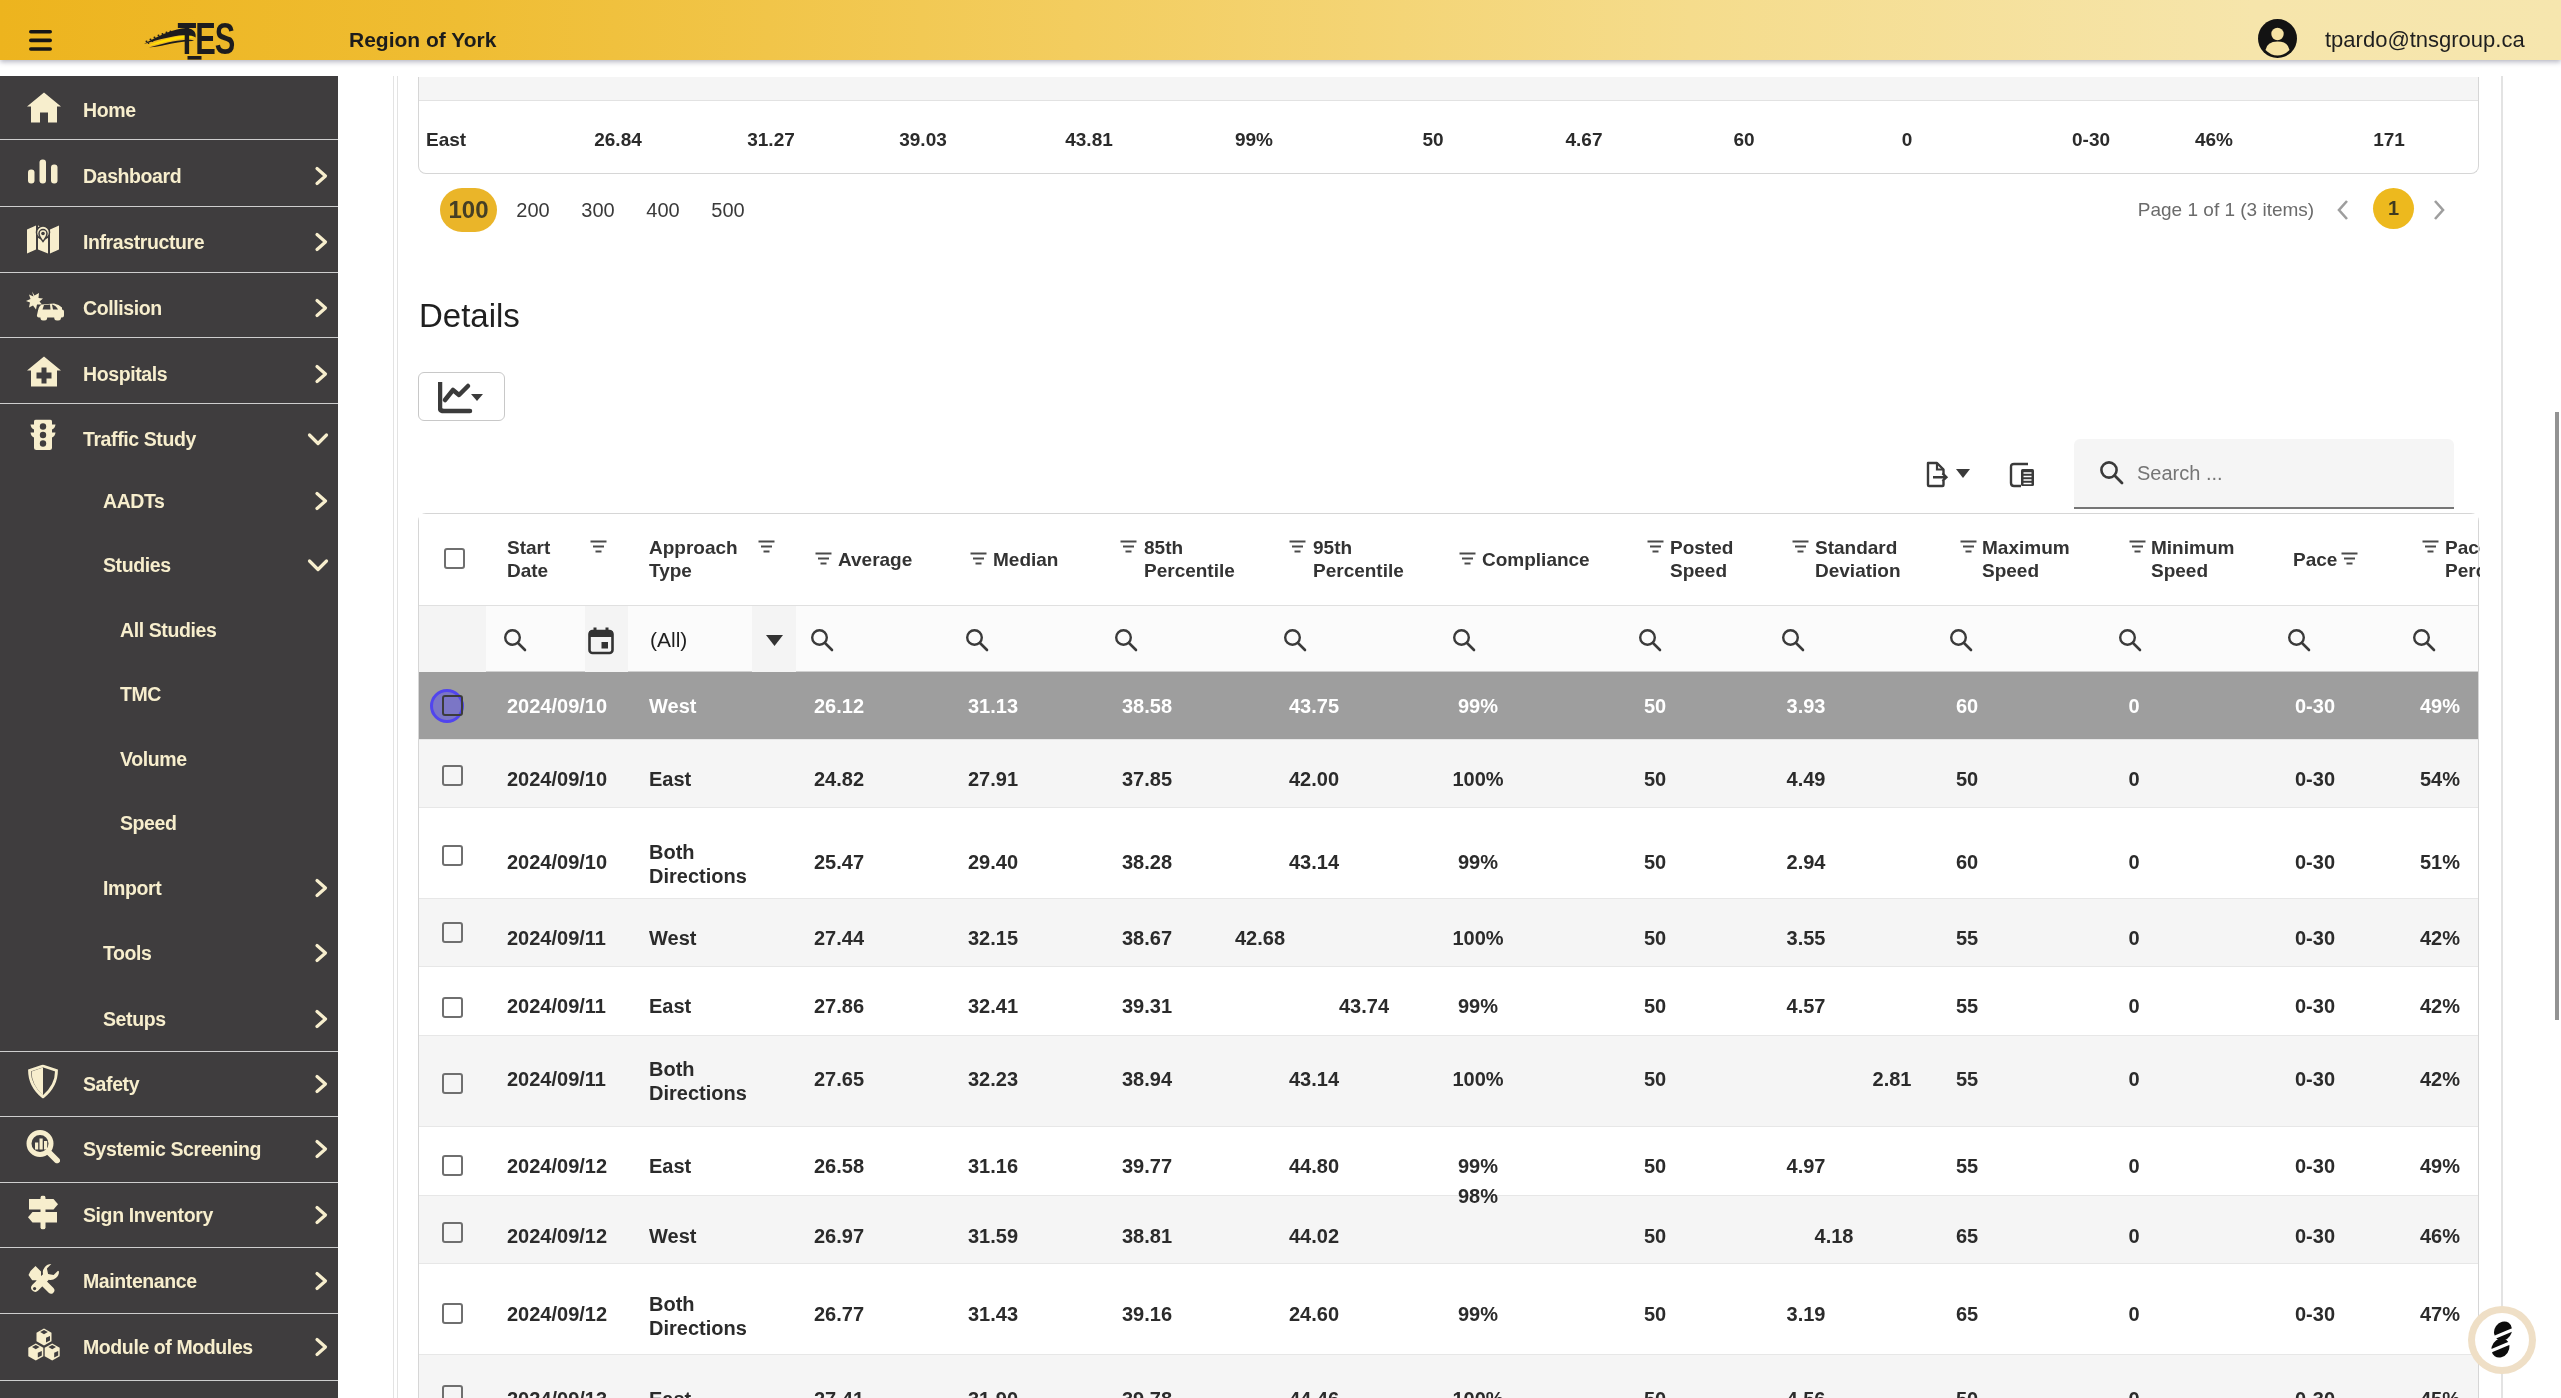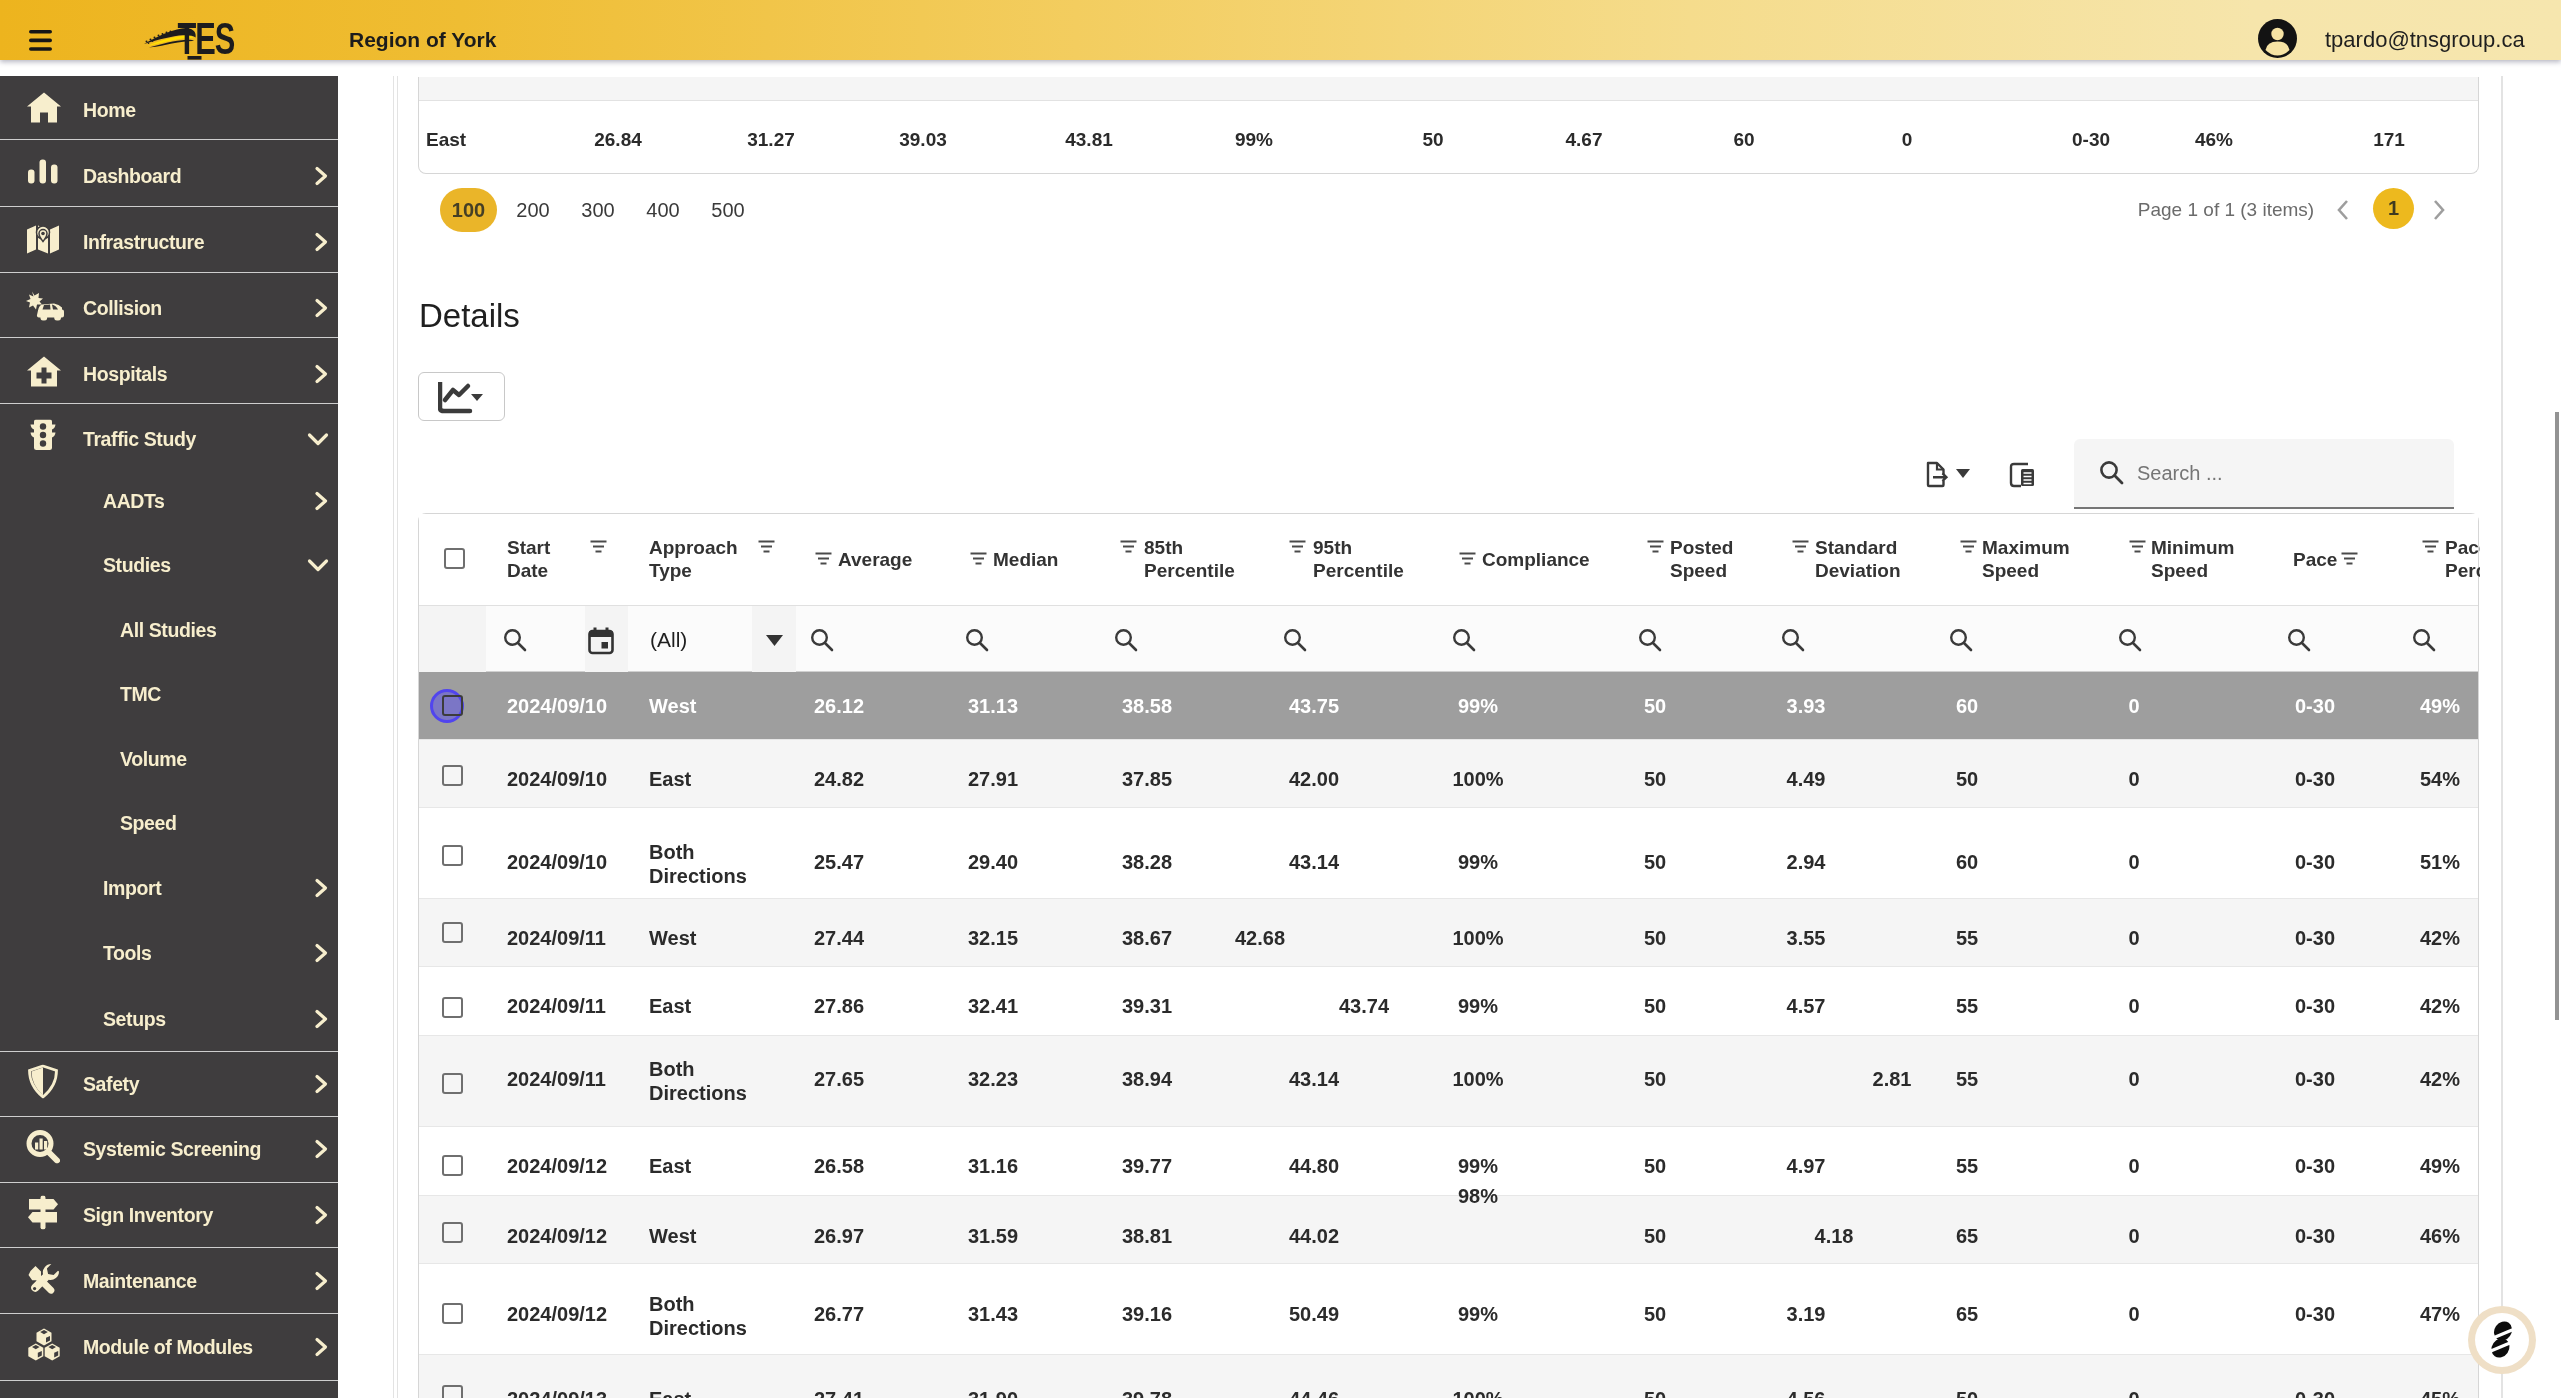--- a/index.html
+++ b/index.html
@@ -36,21 +36,21 @@
 #dtable { position:absolute; left:418px; top:513px; width:2061px; height:885px;
   border:1px solid #d6d6d6; border-bottom:none; border-radius:8px 8px 0 0; background:#fff; overflow:hidden; }
 .hcell { position:absolute; font-size:19px; font-weight:700; color:#333; white-space:nowrap; line-height:23px; }
 .dcell { position:absolute; font-size:20px; font-weight:700; color:#2b2b2b; white-space:nowrap; line-height:24px; }
 .wt { color:#fff; }
 .cbx { position:absolute; left:442px; width:21px; height:21px; border:2px solid #6f6f6f; border-radius:3px; background:transparent; }
 
 
 .pgnum { position:absolute; font-size:20px; color:#3a3a3a; transform:translate(-50%,-50%); }
 #pill100 { position:absolute; left:440px; top:188px; width:57px; height:44px; border-radius:22px;
-  background:#eab529; color:#453f25; font-size:20px; font-weight:700; text-align:center; line-height:44px; }
+  background:#eab529; color:#453f25; font-size:24px; font-weight:700; text-align:center; line-height:44px; }
 #pcirc { position:absolute; left:2373px; top:188px; width:41px; height:41px; border-radius:50%;
   background:#edb91e; color:#3f3a20; font-size:20px; font-weight:700; text-align:center; line-height:41px; }
 
 
 #searchbox { position:absolute; left:2074px; top:439px; width:380px; height:70px; background:#f5f5f5;
   border-radius:6px 6px 0 0; border-bottom:2px solid #767676; }
 #searchbox .ph { position:absolute; left:63px; top:23px; font-size:20px; color:#757575; }
 
 
 #chartbtn { position:absolute; left:418px; top:372px; width:87px; height:49px; border:1px solid #c8c8c8;
@@ -621,21 +621,21 @@
 <div class="dcell cn" style="left:2134px;top:1224px;">0</div>
 <div class="dcell cn" style="left:2315px;top:1224px;">0-30</div>
 <div class="dcell cn" style="left:2440px;top:1224px;">46%</div>
 <div class="abs" style="left:419px;top:1264px;width:2059px;height:91px;background:#ffffff;border-bottom:1px solid #e7e7e7;"></div>
 <div class="cbx" style="left:442px;top:1303px;"></div>
 <div class="dcell" style="left:507px;top:1302px;">2024/09/12</div>
 <div class="dcell" style="left:649px;top:1292px;">Both<br>Directions</div>
 <div class="dcell cn" style="left:839px;top:1302px;">26.77</div>
 <div class="dcell cn" style="left:993px;top:1302px;">31.43</div>
 <div class="dcell cn" style="left:1147px;top:1302px;">39.16</div>
-<div class="dcell cn" style="left:1314px;top:1302px;">50.49</div>
+<div class="dcell cn" style="left:1314px;top:1302px;">24.60</div>
 <div class="dcell cn" style="left:1478px;top:1302px;">99%</div>
 <div class="dcell cn" style="left:1655px;top:1302px;">50</div>
 <div class="dcell cn" style="left:1806px;top:1302px;">3.19</div>
 <div class="dcell cn" style="left:1967px;top:1302px;">65</div>
 <div class="dcell cn" style="left:2134px;top:1302px;">0</div>
 <div class="dcell cn" style="left:2315px;top:1302px;">0-30</div>
 <div class="dcell cn" style="left:2440px;top:1302px;">47%</div>
 <div class="abs" style="left:419px;top:1355px;width:2059px;height:68px;background:#f5f5f5;border-bottom:1px solid #e7e7e7;"></div>
 <div class="cbx" style="left:442px;top:1385px;"></div>
 <div class="dcell" style="left:507px;top:1387px;">2024/09/13</div>

